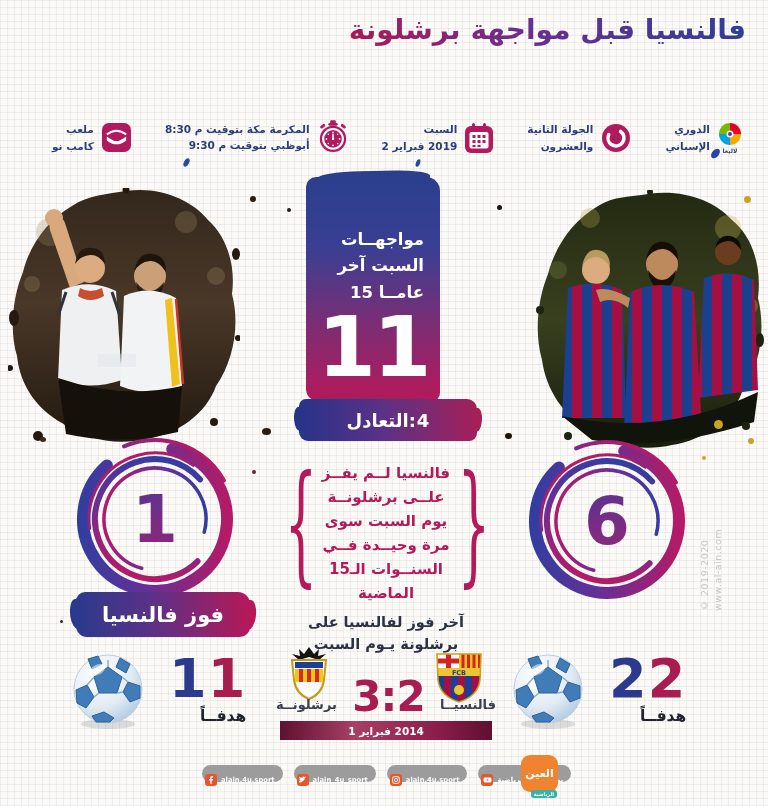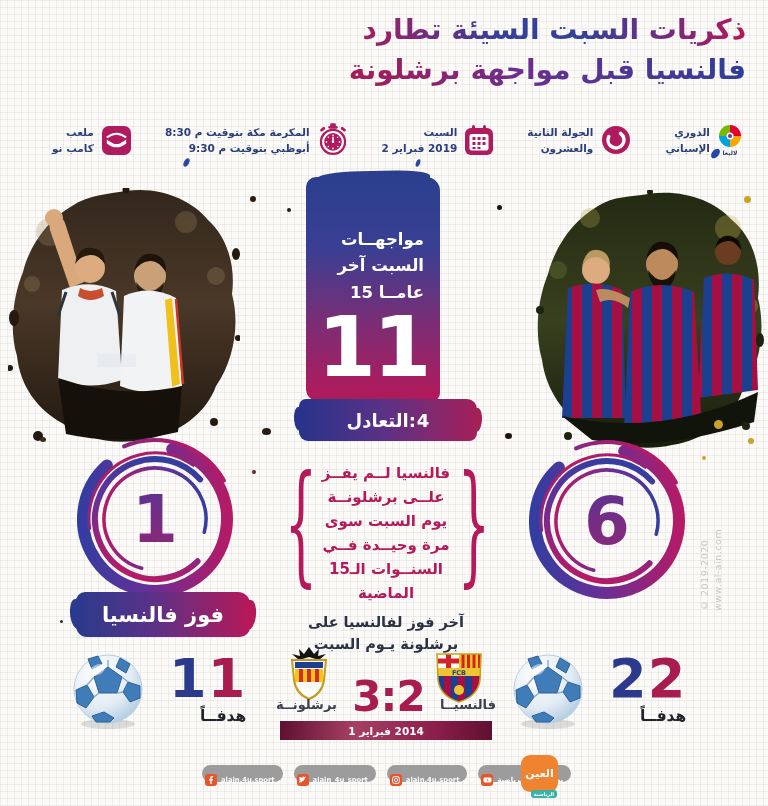--- a/index.html
+++ b/index.html
@@ -11,22 +11,22 @@
       linear-gradient(90deg, rgba(185,185,192,.20) 1px, transparent 1px);
     background-size:7px 7px;}
   
   .title{position:absolute;top:10px;right:22px;text-align:right;font-weight:bold;
     font-size:28px;line-height:1.42;direction:rtl;}
   .title .t1{background:linear-gradient(90deg,#b2195c 0%,#34409a 38%,#34409a 60%,#b5175a 100%);
     -webkit-background-clip:text;background-clip:text;-webkit-text-fill-color:transparent;color:transparent;}
   .title .t2{background:linear-gradient(90deg,#a91a54 0%,#6a2f8f 45%,#2e3f97 100%);
     -webkit-background-clip:text;background-clip:text;-webkit-text-fill-color:transparent;color:transparent;}
   
-  .header{position:absolute;top:112px;left:52px;width:690px;height:56px;
-    display:flex;justify-content:space-between;align-items:center;direction:ltr;}
+  .header{position:absolute;top:98px;left:52px;width:690px;height:56px;
+    display:flex;justify-content:space-between;align-items:flex-end;direction:ltr;}
   .hgroup{display:flex;align-items:center;gap:8px;}
   .htext{text-align:right;font-size:10.5px;font-weight:bold;color:#2c3e7a;line-height:1.55;direction:rtl;}
   .bidiL{direction:ltr;unicode-bidi:isolate;}
   .laliga{display:flex;flex-direction:column;align-items:center;gap:1px;}
   .laliga .cap{font-size:6px;font-weight:bold;color:#2c3e7a;}
   
   .panel{position:absolute;left:306px;top:177px;width:134px;height:224px;
     background:linear-gradient(180deg,#2b3f8e 0%,#3a3f93 32%,#7c2d74 66%,#b5195a 100%);
     border-radius:10px 14px 8px 12px;}
   .panel::before{content:"";position:absolute;top:-6px;left:8%;width:84%;height:12px;
@@ -109,21 +109,20 @@
     padding:1px 3px;font-size:5px;font-weight:bold;color:#fff;}
   
   .sp{position:absolute;border-radius:50%;display:block;}
 </style>
 </head>
 <body>
 
 <div class="stage">
 
   <div class="title">
-    <div class="t1">ذكريات السبت السيئة تطارد</div>
     <div class="t2">فالنسيا قبل مواجهة برشلونة</div>
   </div>
 
   <div class="header">
     <div class="hgroup">
       <div class="htext">
         <div>ملعب</div>
         <div>كامب نو</div>
       </div>
       <svg width="29" height="29" viewBox="0 0 30 30">

